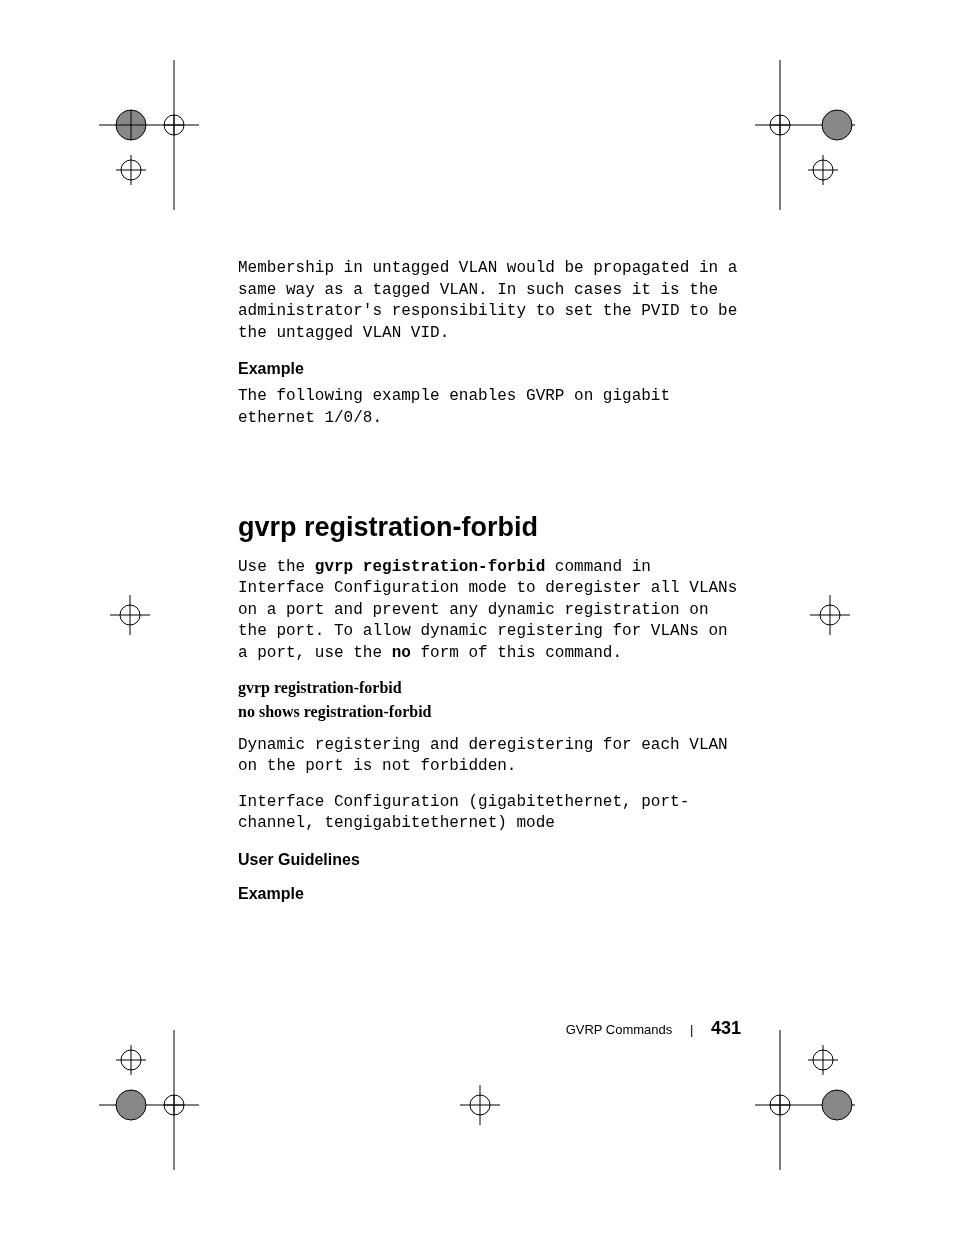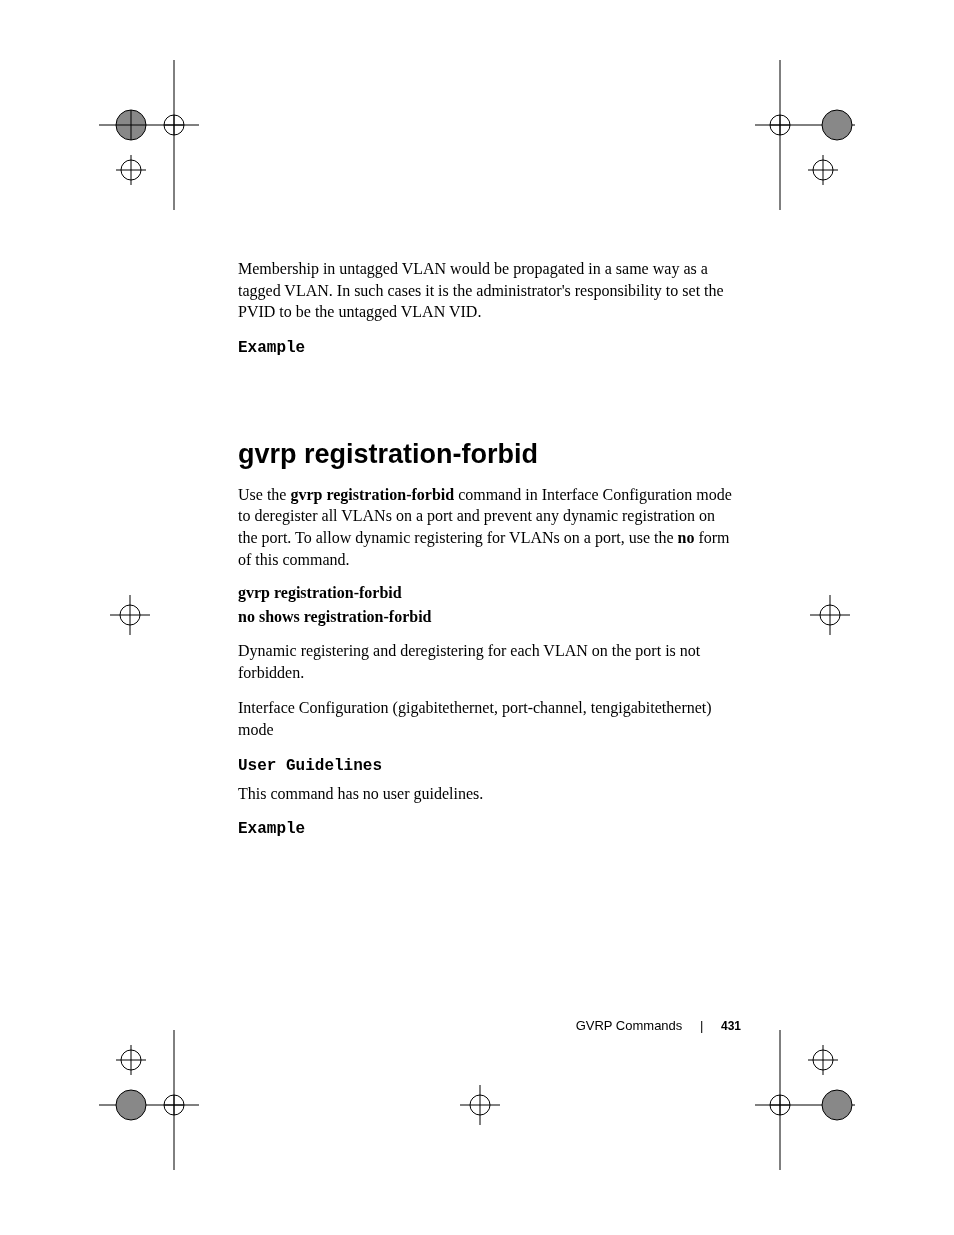--- a/index.html
+++ b/index.html
@@ -18,24 +18,24 @@
     .content {
       position: absolute;
       left: 238px;
       top: 258px;
       width: 500px;
     }
     .body-text {
       font-size: 16px;
       line-height: 1.35;
       margin-bottom: 14px;
-      font-family: Liberation Serif, serif;
+      font-family: Liberation Mono, monospace;
     }
     .section-heading {
-      font-family: Liberation Mono, monospace;
+      font-family: Liberation Sans, sans-serif;
       font-weight: bold;
       font-size: 16px;
       margin-top: 16px;
       margin-bottom: 8px;
     }
     .main-heading {
       font-family: Arial, Helvetica, sans-serif;
       font-weight: bold;
       font-size: 27px;
       margin-top: 82px;
@@ -56,21 +56,21 @@
     }
     .footer-label {
       font-weight: normal;
     }
     .footer-sep {
       margin: 0 14px;
       font-weight: normal;
     }
     .footer-page {
       font-weight: bold;
-      font-size: 12px;
+      font-size: 18px;
     }
     .bold-inline {
       font-weight: bold;
     }
 
     
     .reg-mark {
       position: absolute;
     }
     .reg-mark svg {
@@ -86,35 +86,35 @@
       stroke-width: 1;
     }
   </style>
 </head>
 <body>
 
 <div class="content">
   <p class="body-text">Membership in untagged VLAN would be propagated in a same way as a tagged VLAN.  In such cases it is the administrator's responsibility to set the PVID to be the untagged VLAN VID.</p>
 
   <h3 class="section-heading">Example</h3>
+  <p class="body-text">The following example enables GVRP on gigabit ethernet 1/0/8.</p>
 
   <h2 class="main-heading">gvrp registration-forbid</h2>
   <p class="body-text">
     <span>Use the </span><span class="bold-inline">gvrp registration-forbid</span><span> command  in Interface Configuration mode to deregister all VLANs on a port and prevent any dynamic registration on the port. To allow dynamic registering for VLANs on a port, use the </span><span class="bold-inline">no</span><span> form of this command.</span>
   </p>
 
   <p class="syntax-line">gvrp registration-forbid</p>
   <p class="syntax-line" style="margin-bottom:14px">no shows registration-forbid</p>
 
   <p class="body-text">Dynamic registering and deregistering for each VLAN on the port is not forbidden.</p>
 
   <p class="body-text">Interface Configuration (gigabitethernet, port-channel, tengigabitethernet) mode</p>
 
   <h3 class="section-heading">User Guidelines</h3>
-  <p class="body-text">This command has no user guidelines.</p>
 
   <h3 class="section-heading">Example</h3>
 </div>
 
 <div class="footer">
   <span class="footer-label">GVRP Commands</span>
   <span class="footer-sep">|</span>
   <span class="footer-page">431</span>
 </div>
 

